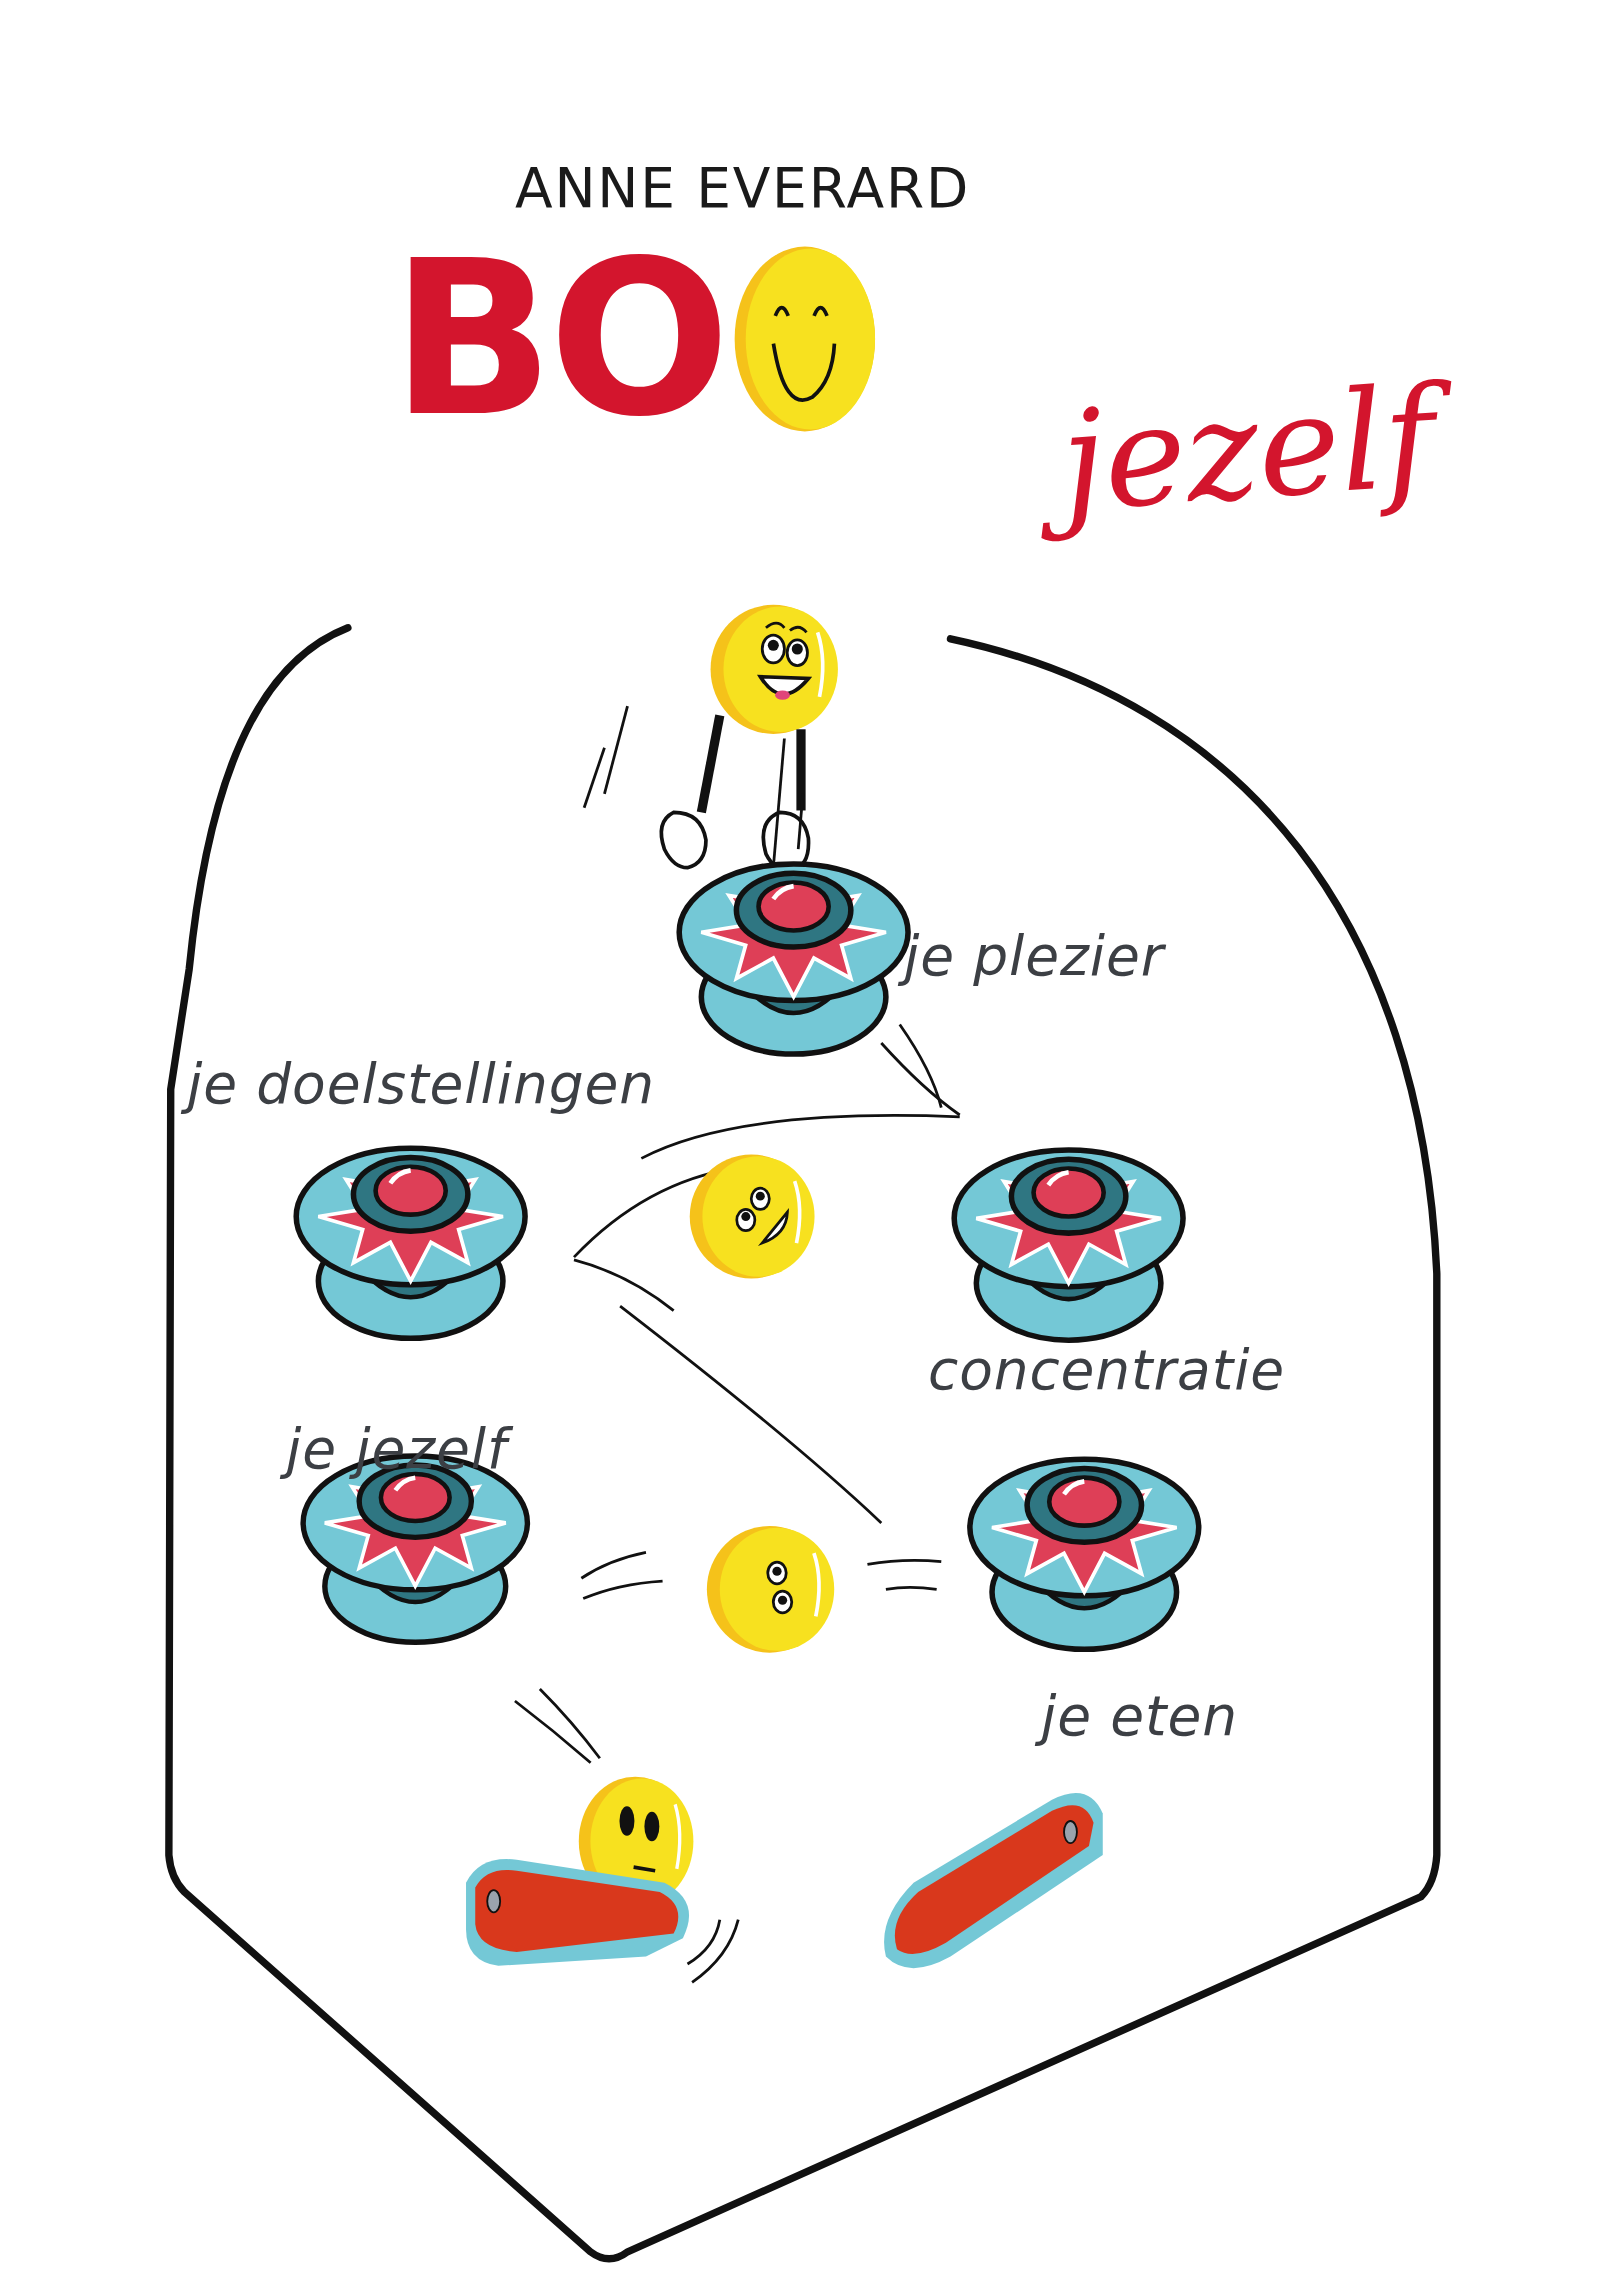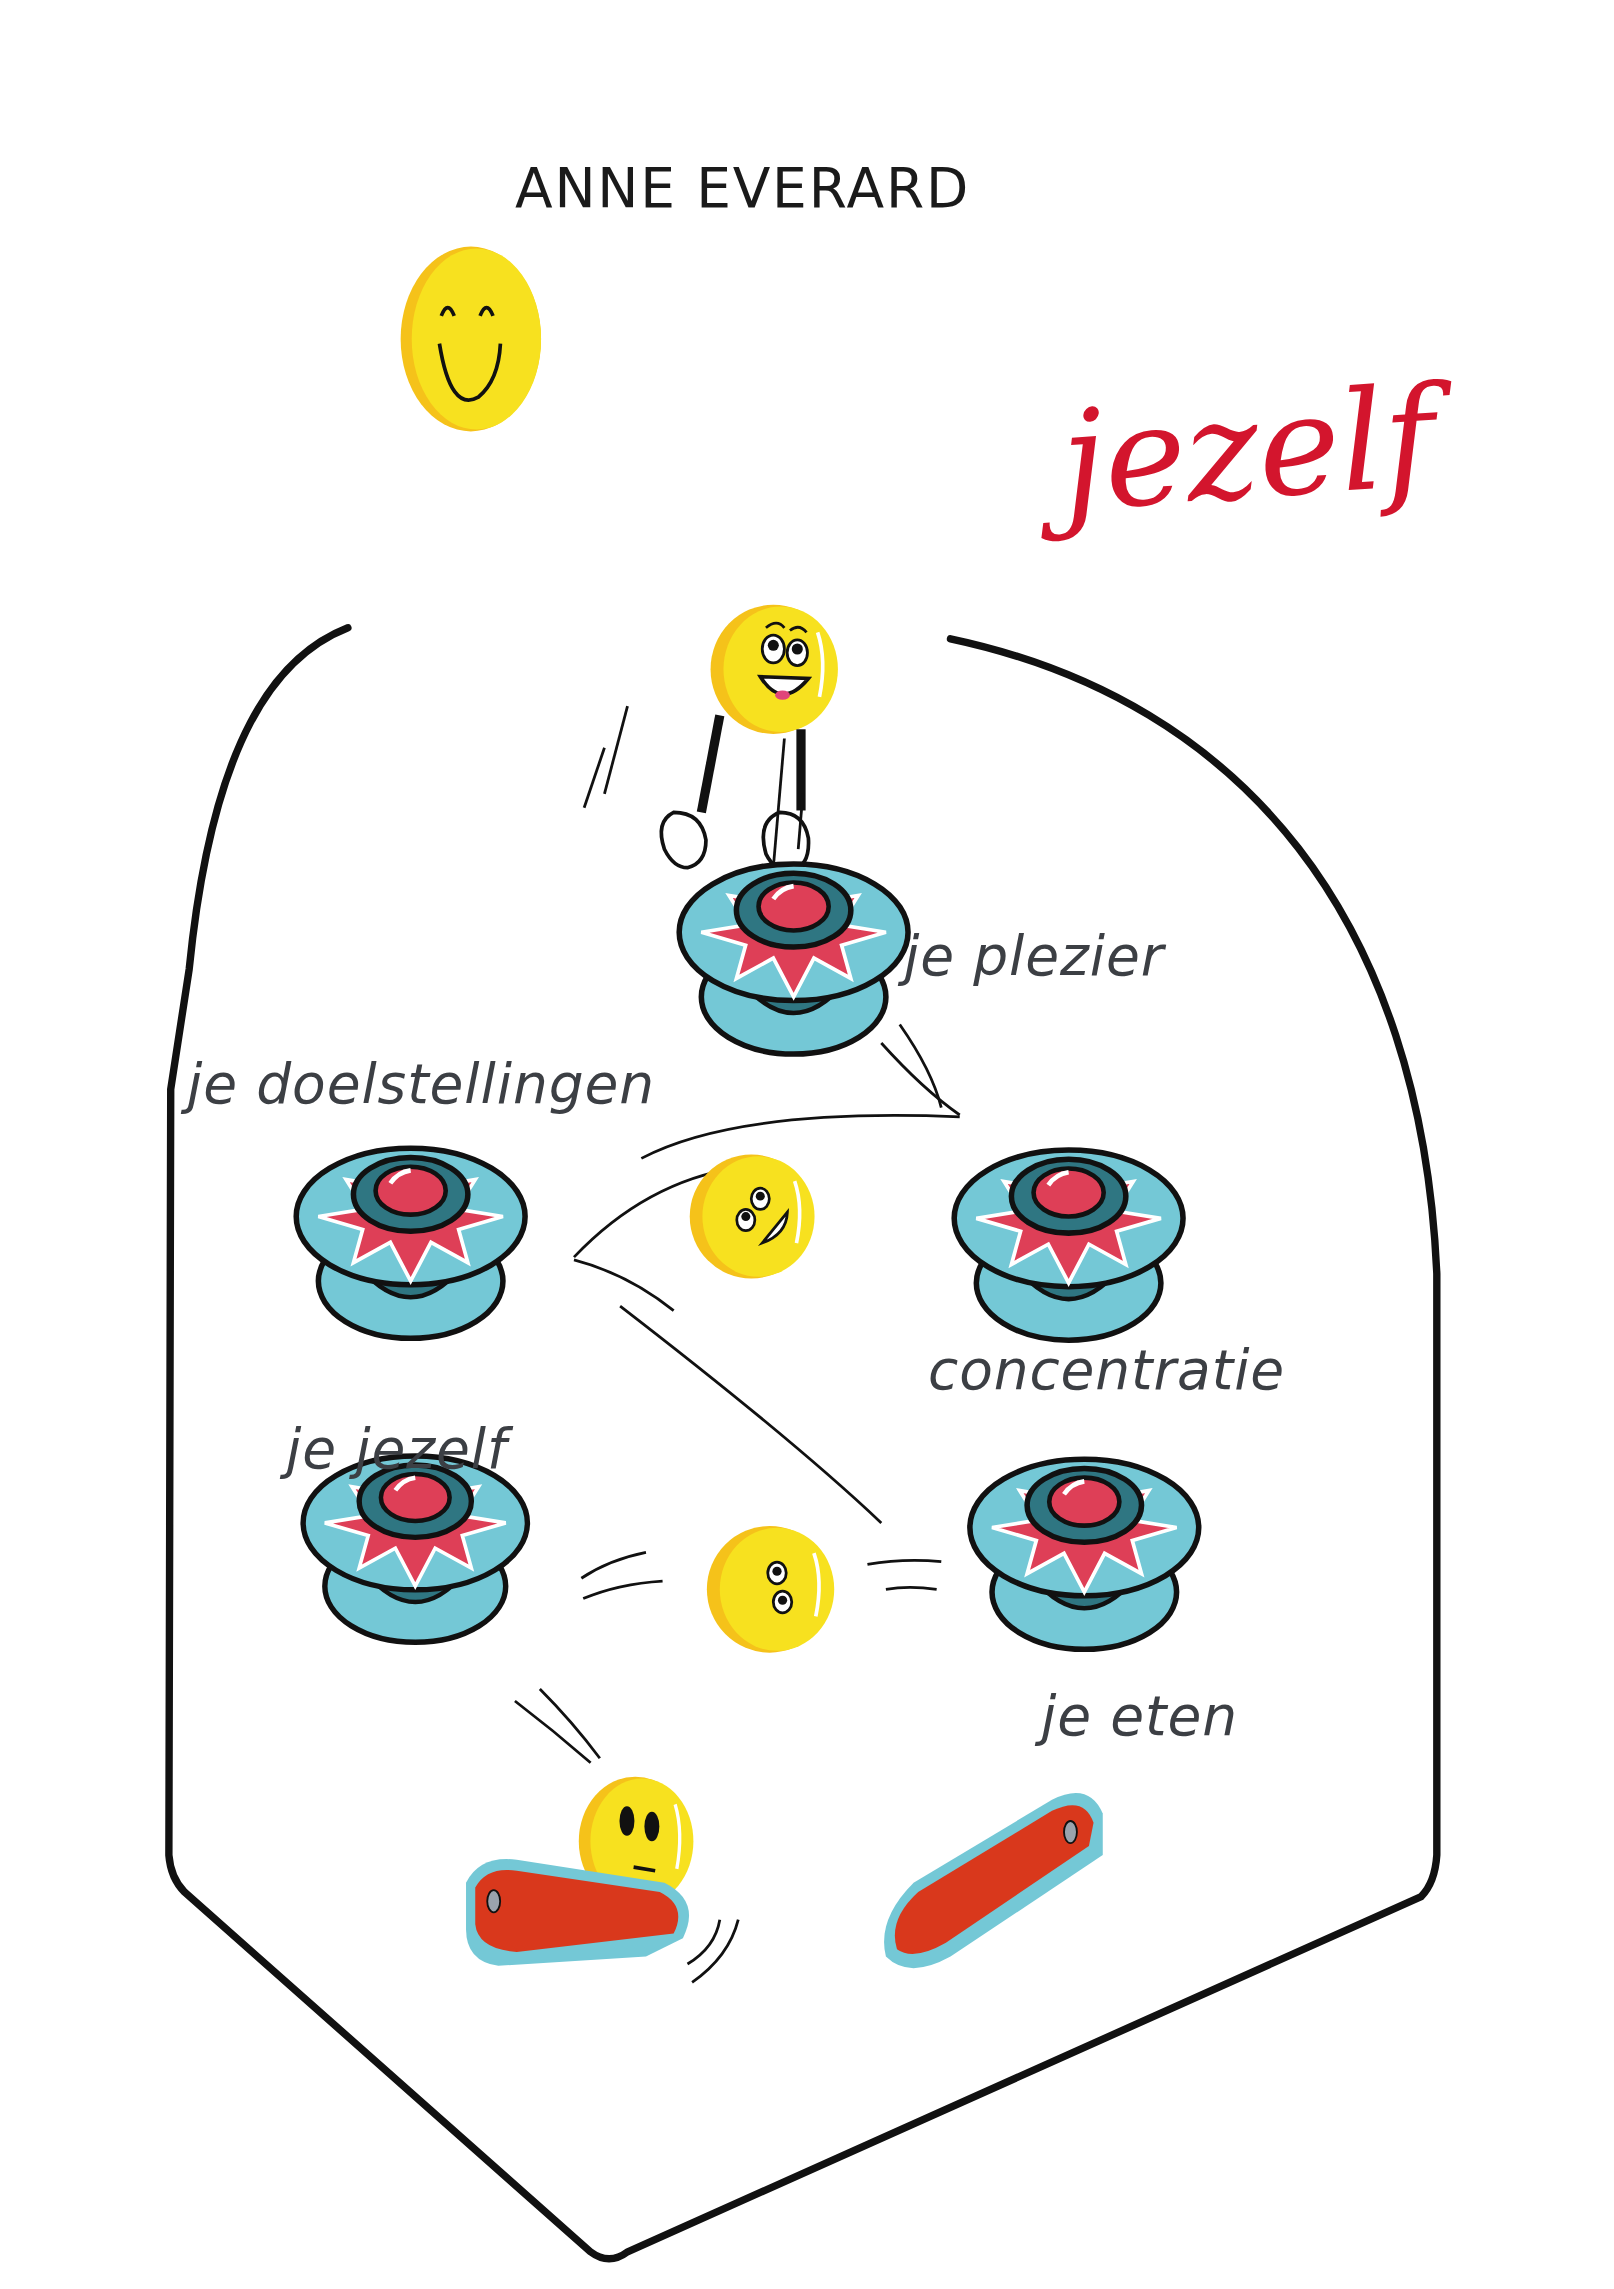--- a/index.html
+++ b/index.html
@@ -11,20 +11,21 @@
   #subtitle { left:1061px; top:369px; font-family:"DejaVu Serif", serif; font-style:italic; font-size:138px; color:#d3152d; transform:rotate(-4deg); white-space:nowrap; }
   .label { font-family:"DejaVu Sans", sans-serif; font-style:italic; color:#3c3f44; font-size:55px; white-space:nowrap; font-weight:normal; letter-spacing:0.9px; }
   svg { position:absolute; left:0; top:0; }
 </style>
 </head>
 <body>
 
 <div id="author" class="abs">ANNE EVERARD</div>
 
 <div id="boost" class="abs">
+  <span class="boost-letter">BO</span>
   <span style="display:inline-block;width:148px;height:194px;margin:0 3.7px;">
     <svg width="148" height="194" viewBox="0 0 160 210" style="position:static">
       <ellipse cx="82" cy="105" rx="76" ry="100" fill="#f5c21a"></ellipse>
       <ellipse cx="88" cy="105" rx="70" ry="98" fill="#f7e11f"></ellipse>
       <path d="M50 80 Q57 62 64 80" stroke="#111" stroke-width="4" fill="none"></path>
       <path d="M92 80 Q99 62 106 80" stroke="#111" stroke-width="4" fill="none"></path>
       <path d="M48 110 Q60 185 90 168 Q112 150 114 110" stroke="#111" stroke-width="4" fill="none"></path>
     </svg>
   </span>
 </div>

